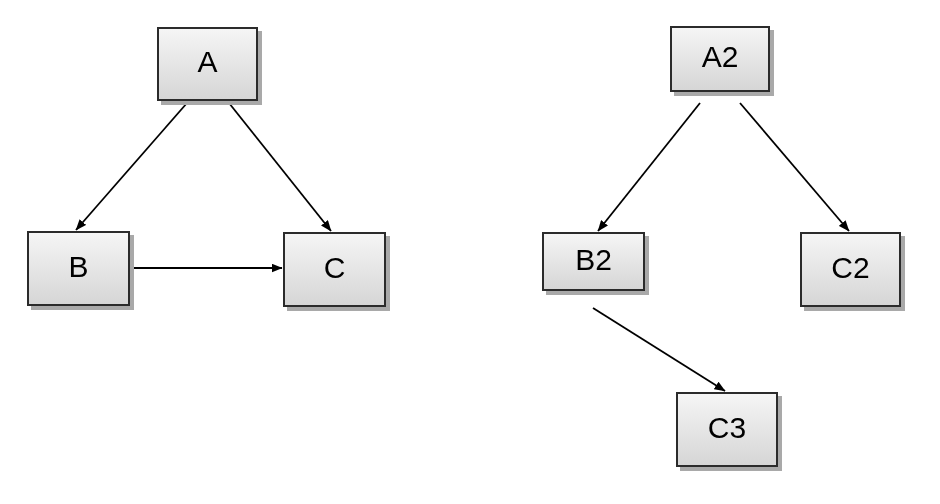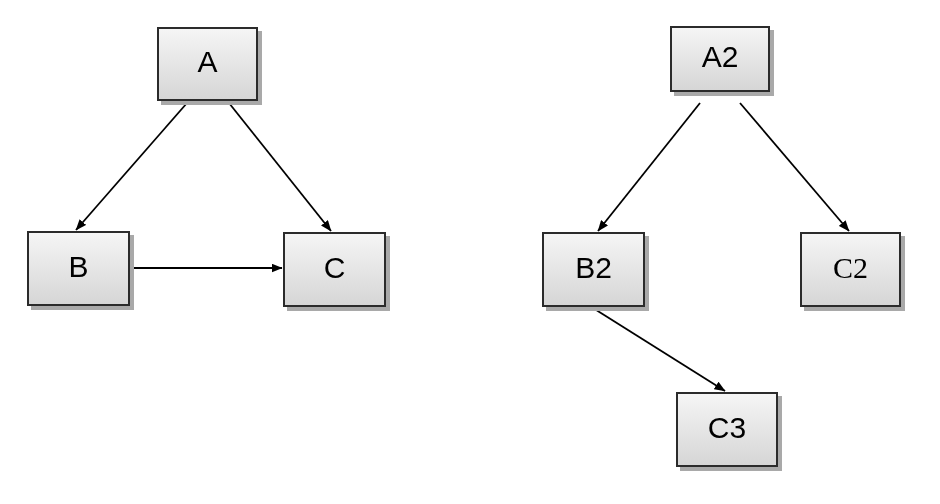--- a/index.html
+++ b/index.html
@@ -63,22 +63,22 @@
     </div>
     <div class="node" style="left: 27px; top: 231px; width: 103px; height: 75px; border: 2px solid rgb(43, 43, 43); background: linear-gradient(rgb(245, 245, 245), rgb(214, 214, 214)); box-shadow: rgb(169, 169, 169) 4px 4px 0px 0px;">
       <span class="node-label" style="color: rgb(0, 0, 0);">B</span>
     </div>
     <div class="node" style="left: 283px; top: 232px; width: 103px; height: 75px; border: 2px solid rgb(43, 43, 43); background: linear-gradient(rgb(245, 245, 245), rgb(214, 214, 214)); box-shadow: rgb(169, 169, 169) 4px 4px 0px 0px;">
       <span class="node-label" style="color: rgb(0, 0, 0);">C</span>
     </div>
     <div class="node" style="left: 670px; top: 26px; width: 100px; height: 66px; border: 2px solid rgb(43, 43, 43); background: linear-gradient(rgb(245, 245, 245), rgb(214, 214, 214)); box-shadow: rgb(169, 169, 169) 4px 4px 0px 0px;">
       <span class="node-label" style="color: rgb(0, 0, 0);">A2</span>
     </div>
-    <div class="node" style="left: 542px; top: 232px; width: 103px; height: 75px; border: 2px solid rgb(43, 43, 43); background: linear-gradient(rgb(245, 245, 245), rgb(214, 214, 214)); box-shadow: rgb(169, 169, 169) 4px 4px 0px 0px;">
+    <div class="node" style="left: 542px; top: 232px; width: 103px; height: 59px; border: 2px solid rgb(43, 43, 43); background: linear-gradient(rgb(245, 245, 245), rgb(214, 214, 214)); box-shadow: rgb(169, 169, 169) 4px 4px 0px 0px;">
       <span class="node-label" style="color: rgb(0, 0, 0);">B2</span>
     </div>
-    <div class="node" style="left: 800px; top: 232px; width: 101px; height: 75px; border: 2px solid rgb(43, 43, 43); background: linear-gradient(rgb(245, 245, 245), rgb(214, 214, 214)); box-shadow: rgb(169, 169, 169) 4px 4px 0px 0px; font-family: Liberation Serif, serif;">
+    <div class="node" style="left: 800px; top: 232px; width: 101px; height: 75px; border: 2px solid rgb(43, 43, 43); background: linear-gradient(rgb(245, 245, 245), rgb(214, 214, 214)); box-shadow: rgb(169, 169, 169) 4px 4px 0px 0px;">
       <span class="node-label" style="color: rgb(0, 0, 0);">C2</span>
     </div>
     <div class="node" style="left: 676px; top: 392px; width: 102px; height: 75px; border: 2px solid rgb(43, 43, 43); background: linear-gradient(rgb(245, 245, 245), rgb(214, 214, 214)); box-shadow: rgb(169, 169, 169) 4px 4px 0px 0px; text-align: center;">
       <span class="node-label" style="color: rgb(0, 0, 0);">C3</span>
     </div>
   </div>
 
 </body></html>

